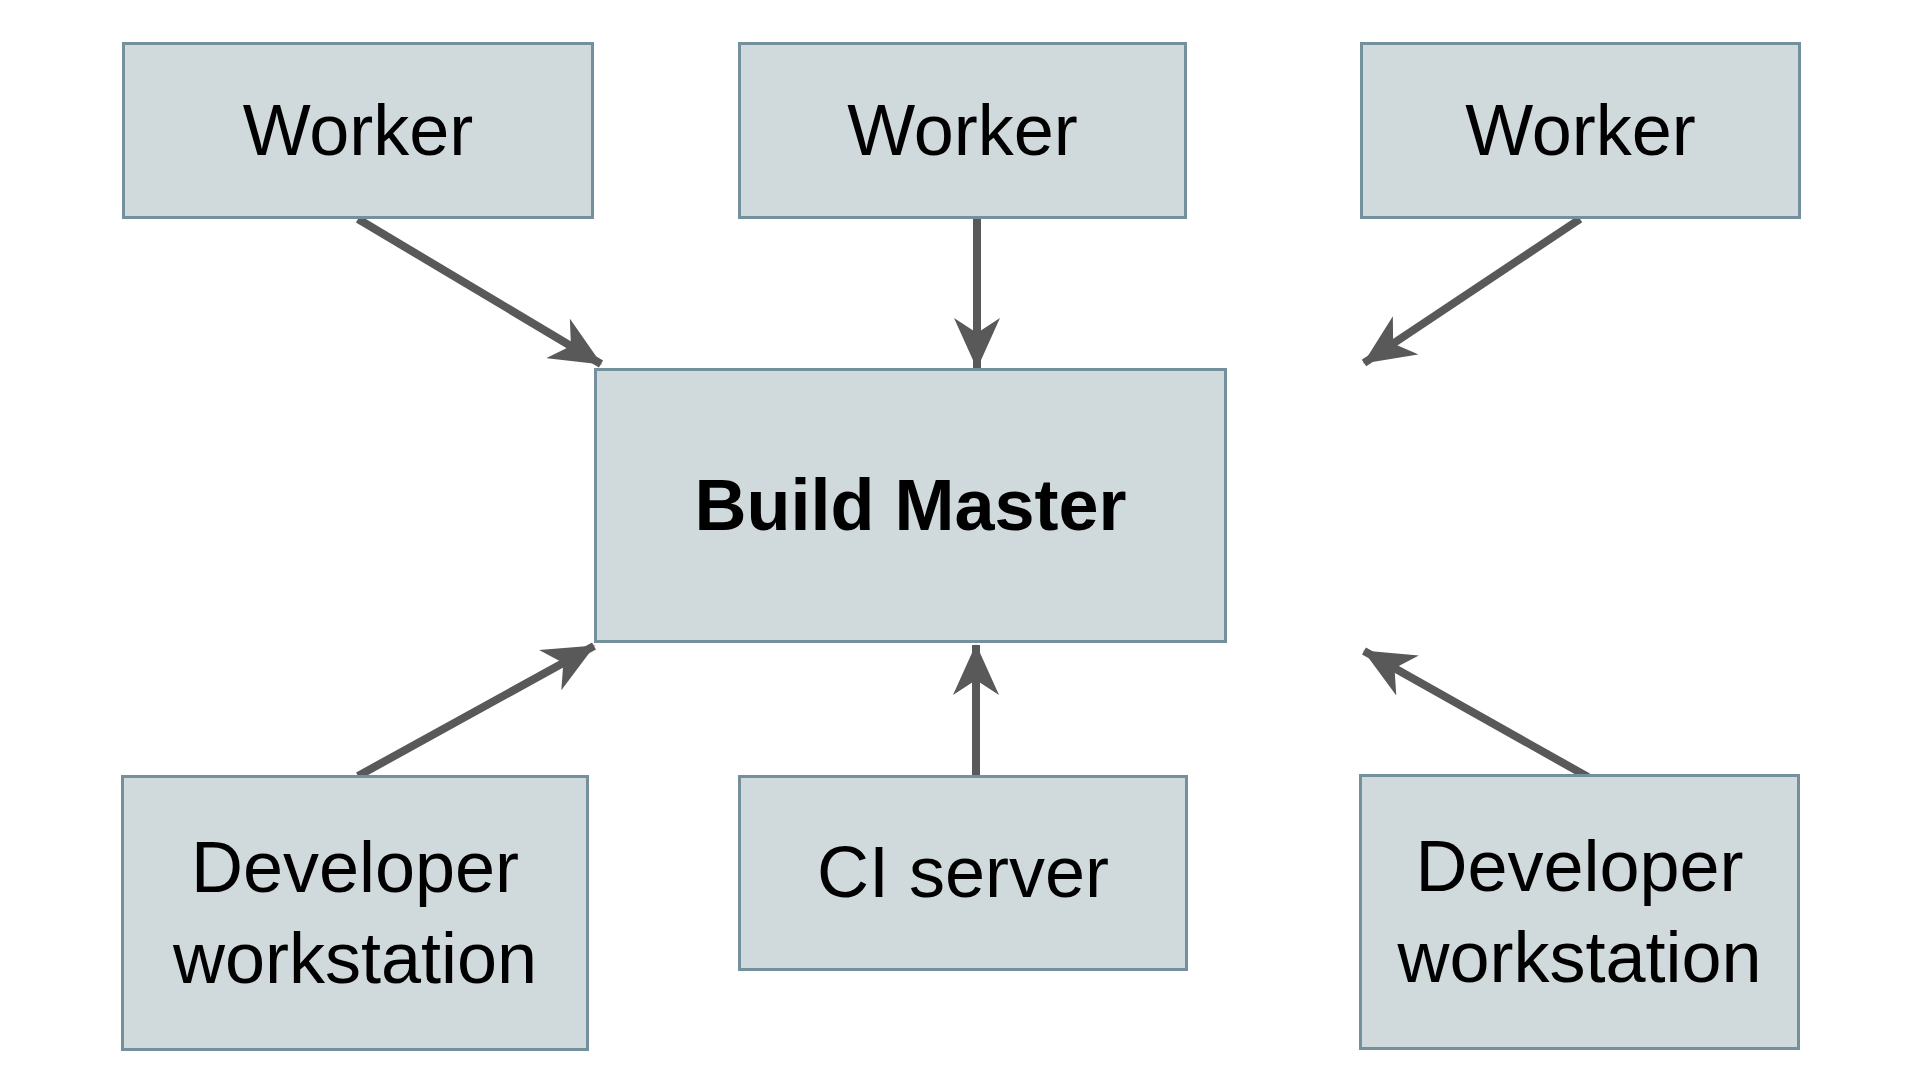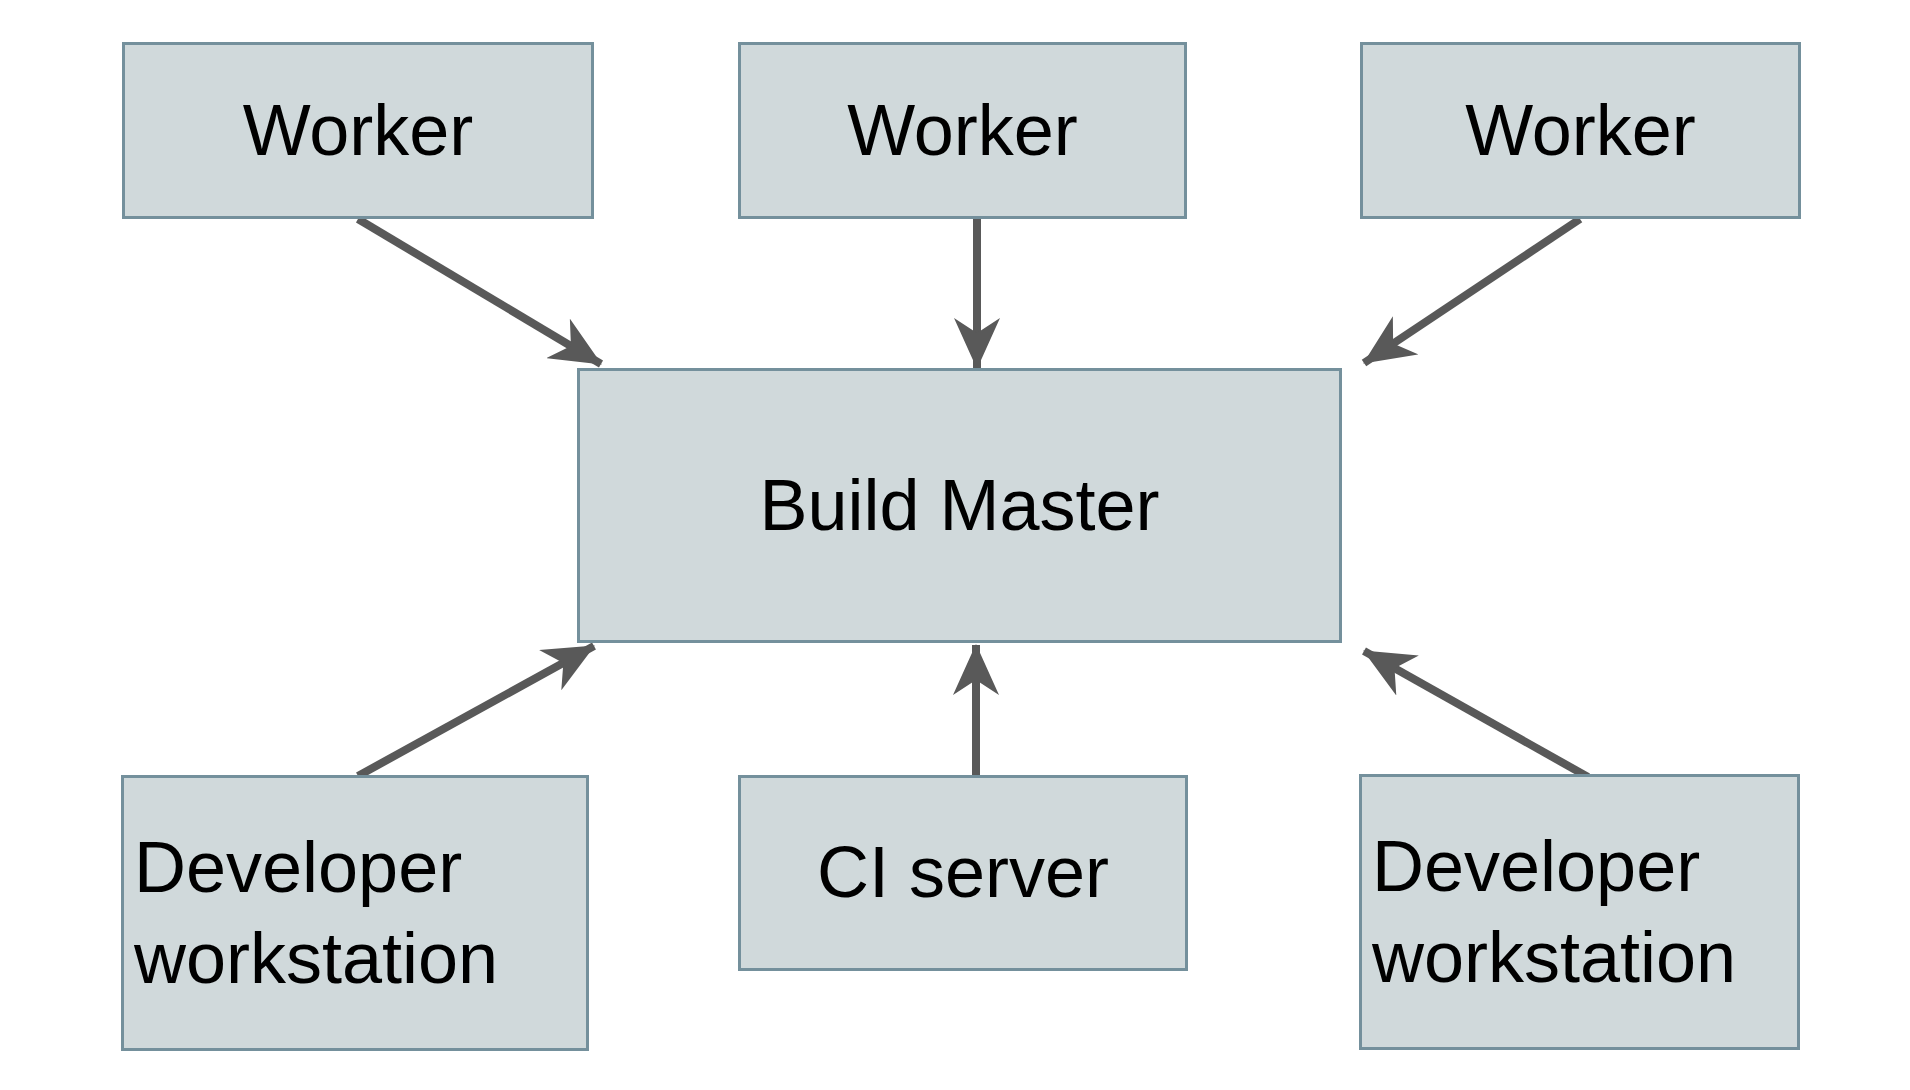--- a/index.html
+++ b/index.html
@@ -23,32 +23,32 @@
     height: 1090px;
   }
   .node {
     position: absolute;
     box-sizing: border-box;
     background: #d0d9db;
     border: 3px solid #74909c;
     display: flex;
     align-items: center;
     justify-content: center;
-    text-align: left;
+    text-align: center;
     color: #000000;
     font-size: 72px;
     line-height: 1.27;
     padding: 0 10px;
   }
   .node span { display: block; }
 
   #node-worker-1       { left: 122px;  top: 42px;  width: 472px; height: 177px; }
   #node-worker-2       { left: 738px;  top: 42px;  width: 449px; height: 177px; }
   #node-worker-3       { left: 1360px; top: 42px;  width: 441px; height: 177px; }
-  #node-build-master   { left: 577px;  top: 368px; width: 765px; height: 275px; }
+  #node-build-master   { left: 594px;  top: 368px; width: 633px; height: 275px; font-weight: bold; }
   #node-dev-ws-1       { left: 121px;  top: 775px; width: 468px; height: 276px; }
   #node-ci-server      { left: 738px;  top: 775px; width: 450px; height: 196px; }
   #node-dev-ws-2       { left: 1359px; top: 774px; width: 441px; height: 276px; }
 
   .edge {
     stroke: #595959;
     stroke-width: 8;
     fill: none;
   }
 </style>

